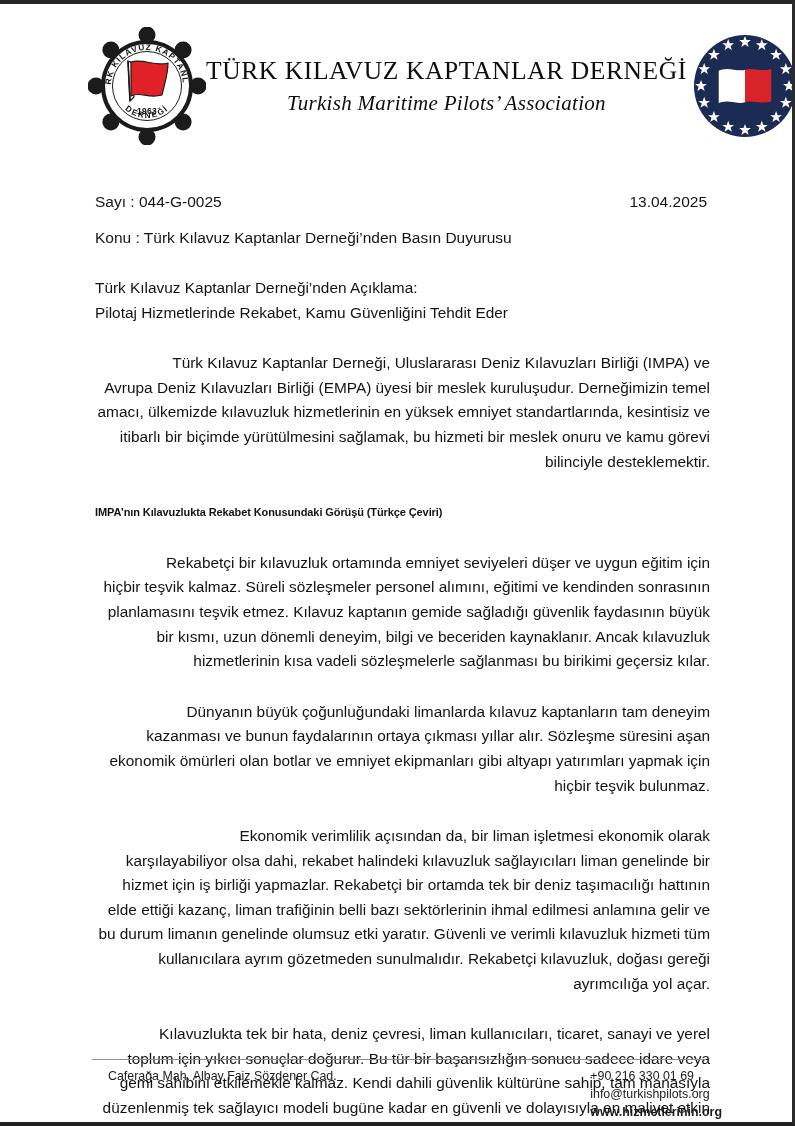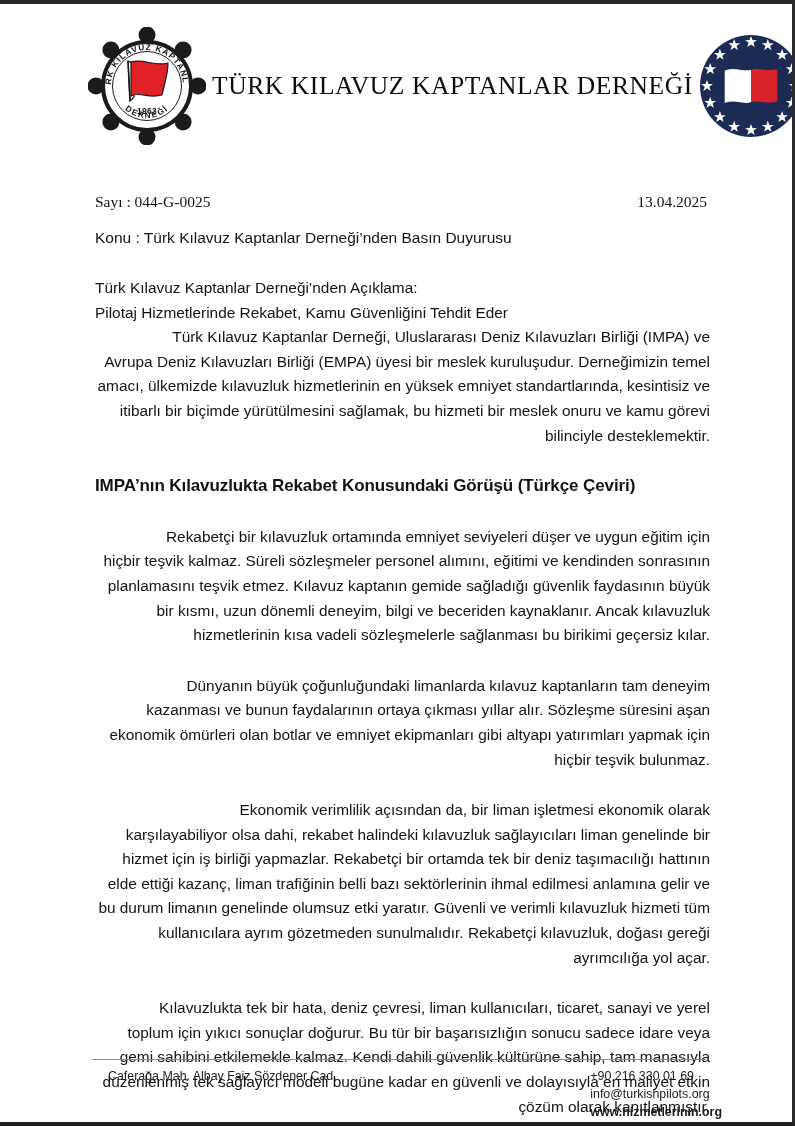--- a/index.html
+++ b/index.html
@@ -87,21 +87,20 @@
     font-size: 8.5px;
     font-weight: 700;
     letter-spacing: .3px;
     color: #111;
   }
 
   
   .wordmark {
     flex: 1 1 auto;
     text-align: center;
-    margin-left: 6px;
     margin-right: 6px;
   }
   .wordmark-tr {
     font-family: "Liberation Serif", serif;
     font-size: 25.5px;
     letter-spacing: .6px;
     color: #0d0d0d;
     white-space: nowrap;
     line-height: 1.12;
   }
@@ -131,51 +130,50 @@
     top: 186px;
     width: 612px;
     font-size: 15.5px;
     color: #141414;
   }
   .meta-row {
     display: flex;
     justify-content: space-between;
     align-items: flex-start;
     line-height: 1.55;
-    font-family: Liberation Serif, serif;
   }
   .meta-konu {
     line-height: 1.55;
     margin-top: 12px;
   }
 
   
   .body-area {
     position: absolute;
     left: 95px;
     top: 272px;
     width: 615px;
     font-size: 15.4px;
     color: #131313;
     line-height: 24.6px;
   }
   .lede-line { white-space: nowrap; }
-  .lede-block { }
+  .lede-block { margin-bottom: 26px; }
 
   .para {
     margin: 0 0 26px 0;
     text-align: right;
     text-indent: 42px;
   }
   .para.last { margin-bottom: 0; }
 
   .section-head {
     font-weight: 700;
     margin: 12px 0 26px 0;
-    font-size: 17px;
+    font-size: 11px;
     letter-spacing: -.1px;
   }
 
   
   .footer-rule {
     position: absolute;
     left: 92px;
     top: 1055px;
     width: 614px;
     height: 1px;
@@ -247,20 +245,21 @@
         <text font-family="'Liberation Sans', sans-serif" font-size="8.2" font-weight="700" fill="#111" letter-spacing="1.6">
           <textPath href="#arcBot" startOffset="50%" text-anchor="middle">DERNEĞİ</textPath>
         </text>
       </svg>
 
       <div class="wheel-year">1963</div>
     </div>
 
     <div class="wordmark">
       <div class="wordmark-tr">TÜRK KILAVUZ KAPTANLAR DERNEĞİ</div>
+      <div class="wordmark-en">Turkish Maritime Pilots’ Association</div>
     </div>
 
     <div class="emblem-roundel">
       <svg viewBox="0 0 104 104" width="104" height="104">
         <circle cx="52" cy="52" r="51" fill="#1b2b54"></circle>
         <g fill="#ffffff">
           <g transform="translate(52,8) scale(0.95)">
             <polygon points="0,-6.4 1.6,-2 6.2,-2 2.5,0.8 3.9,5.2 0,2.5 -3.9,5.2 -2.5,0.8 -6.2,-2 -1.6,-2"></polygon>
           </g>
           <g transform="translate(68.8,11.2) scale(0.95)">

